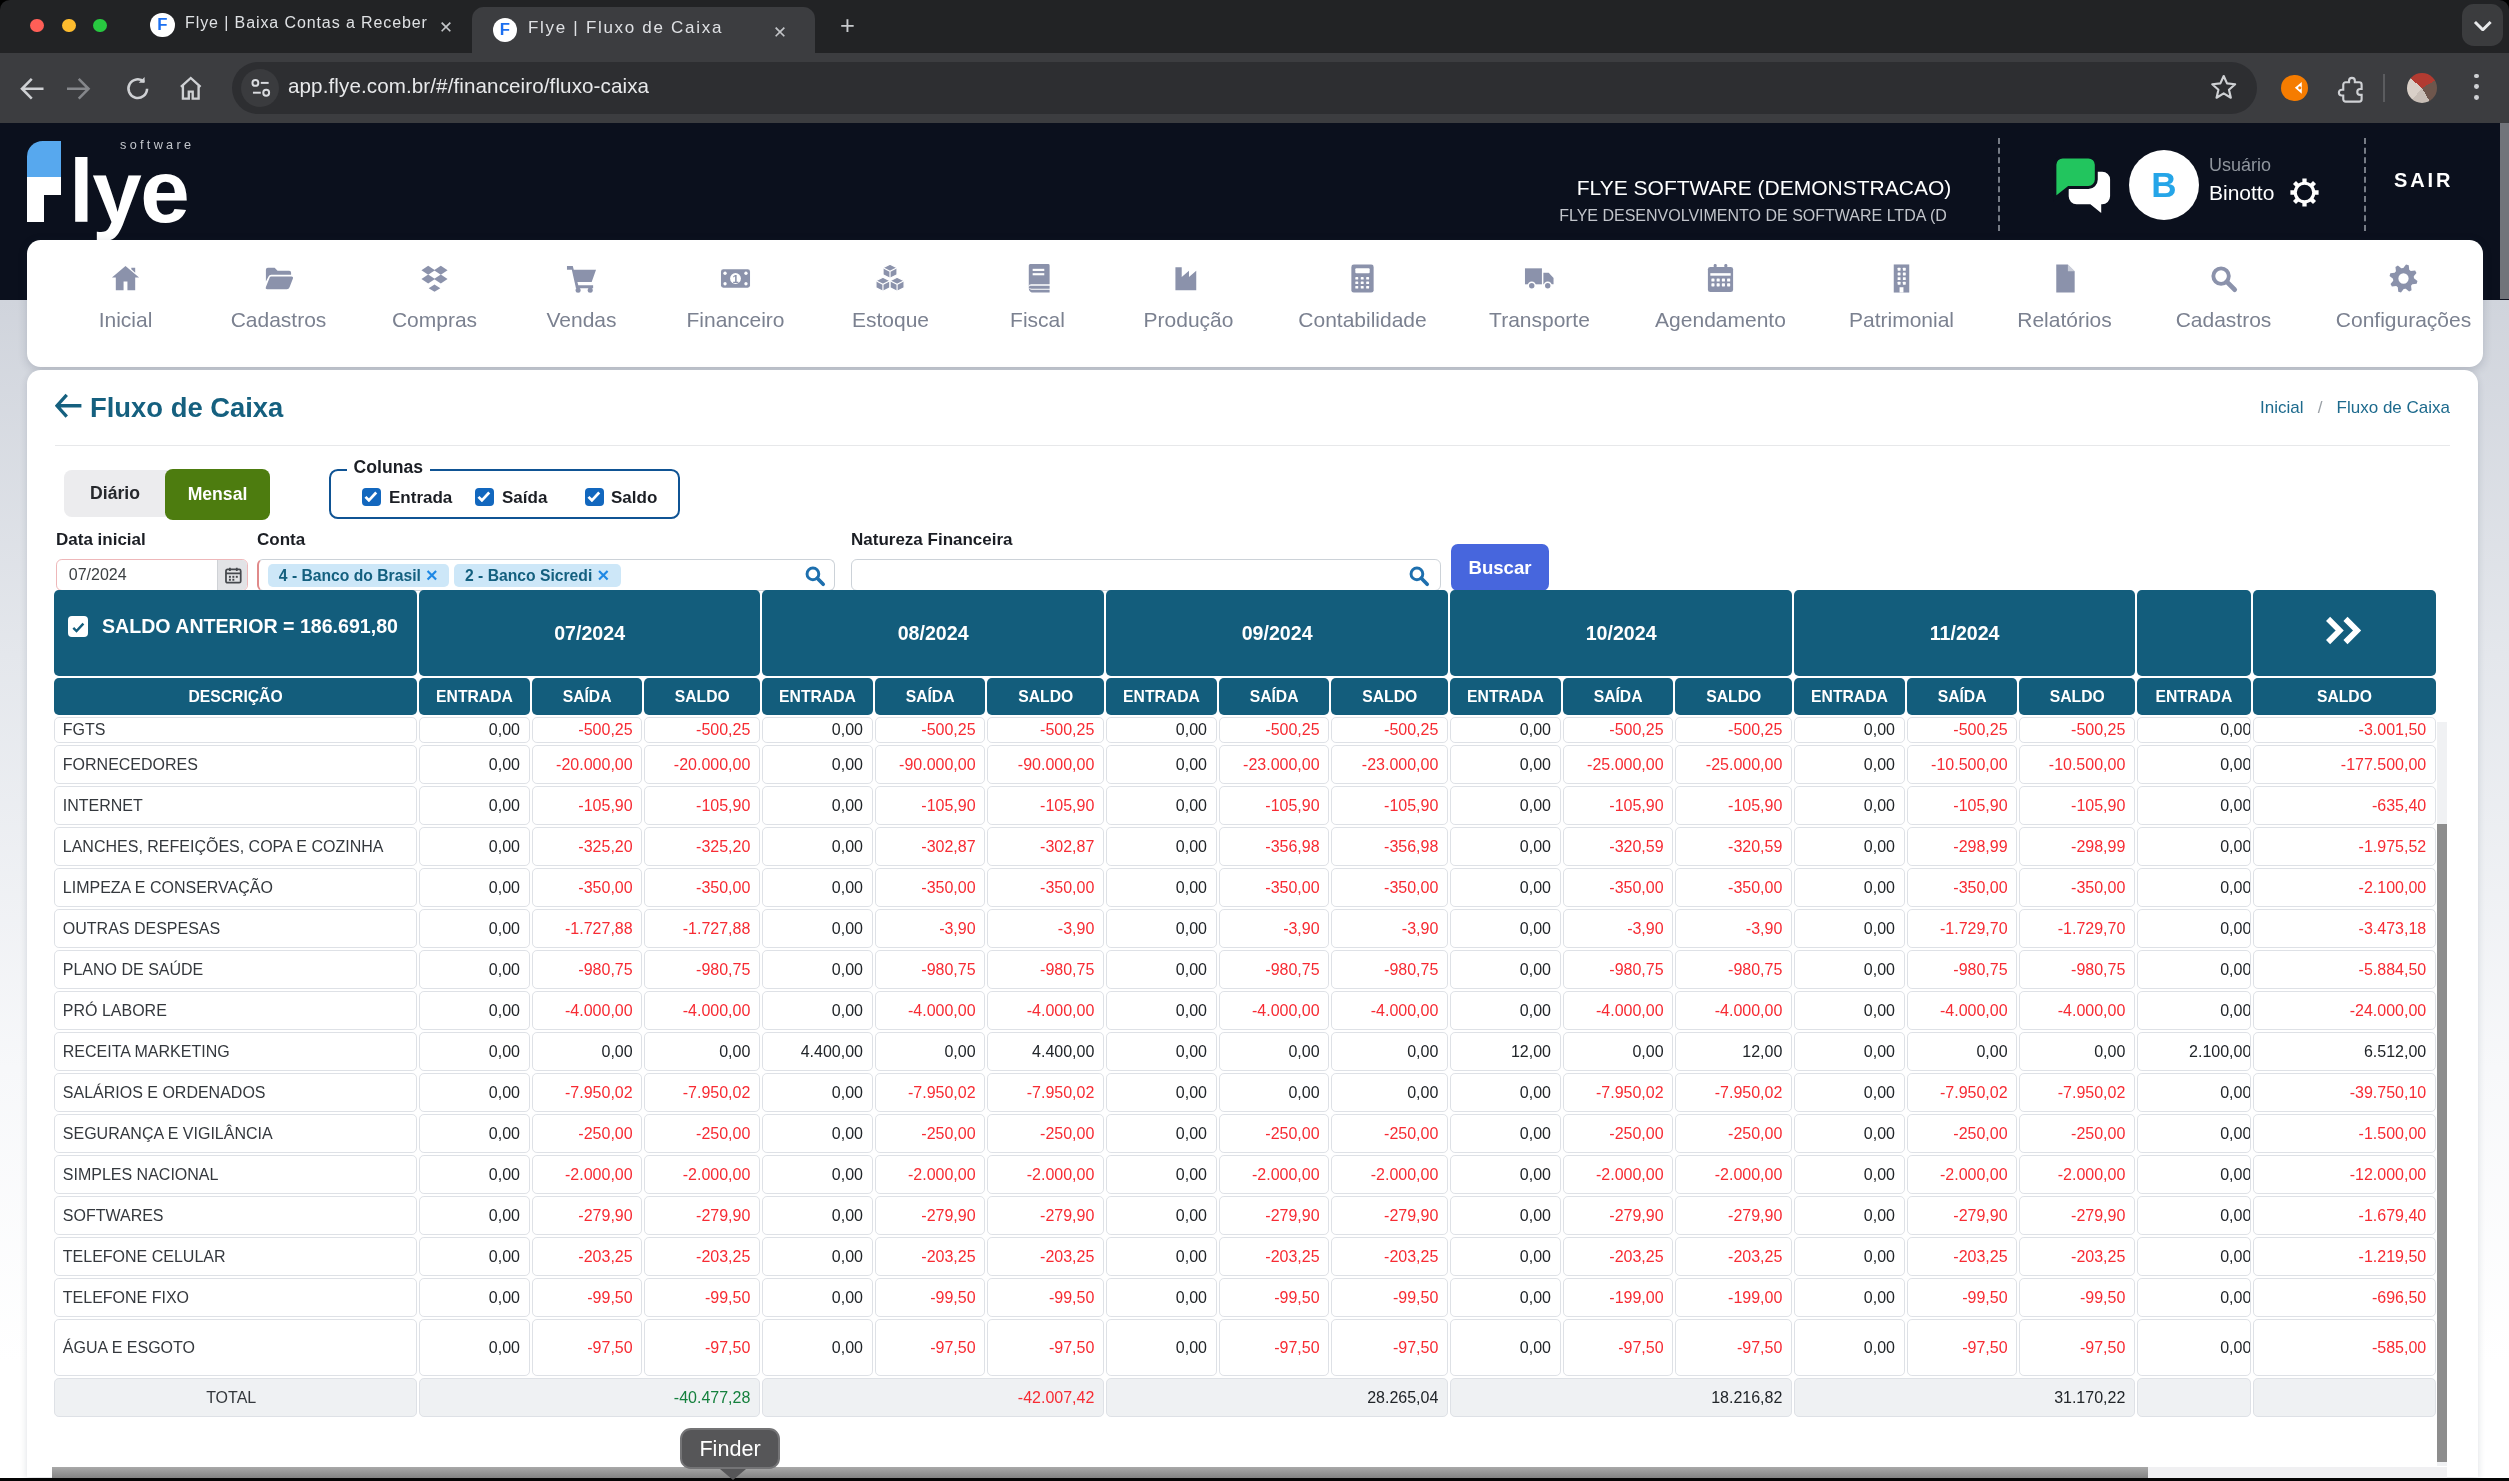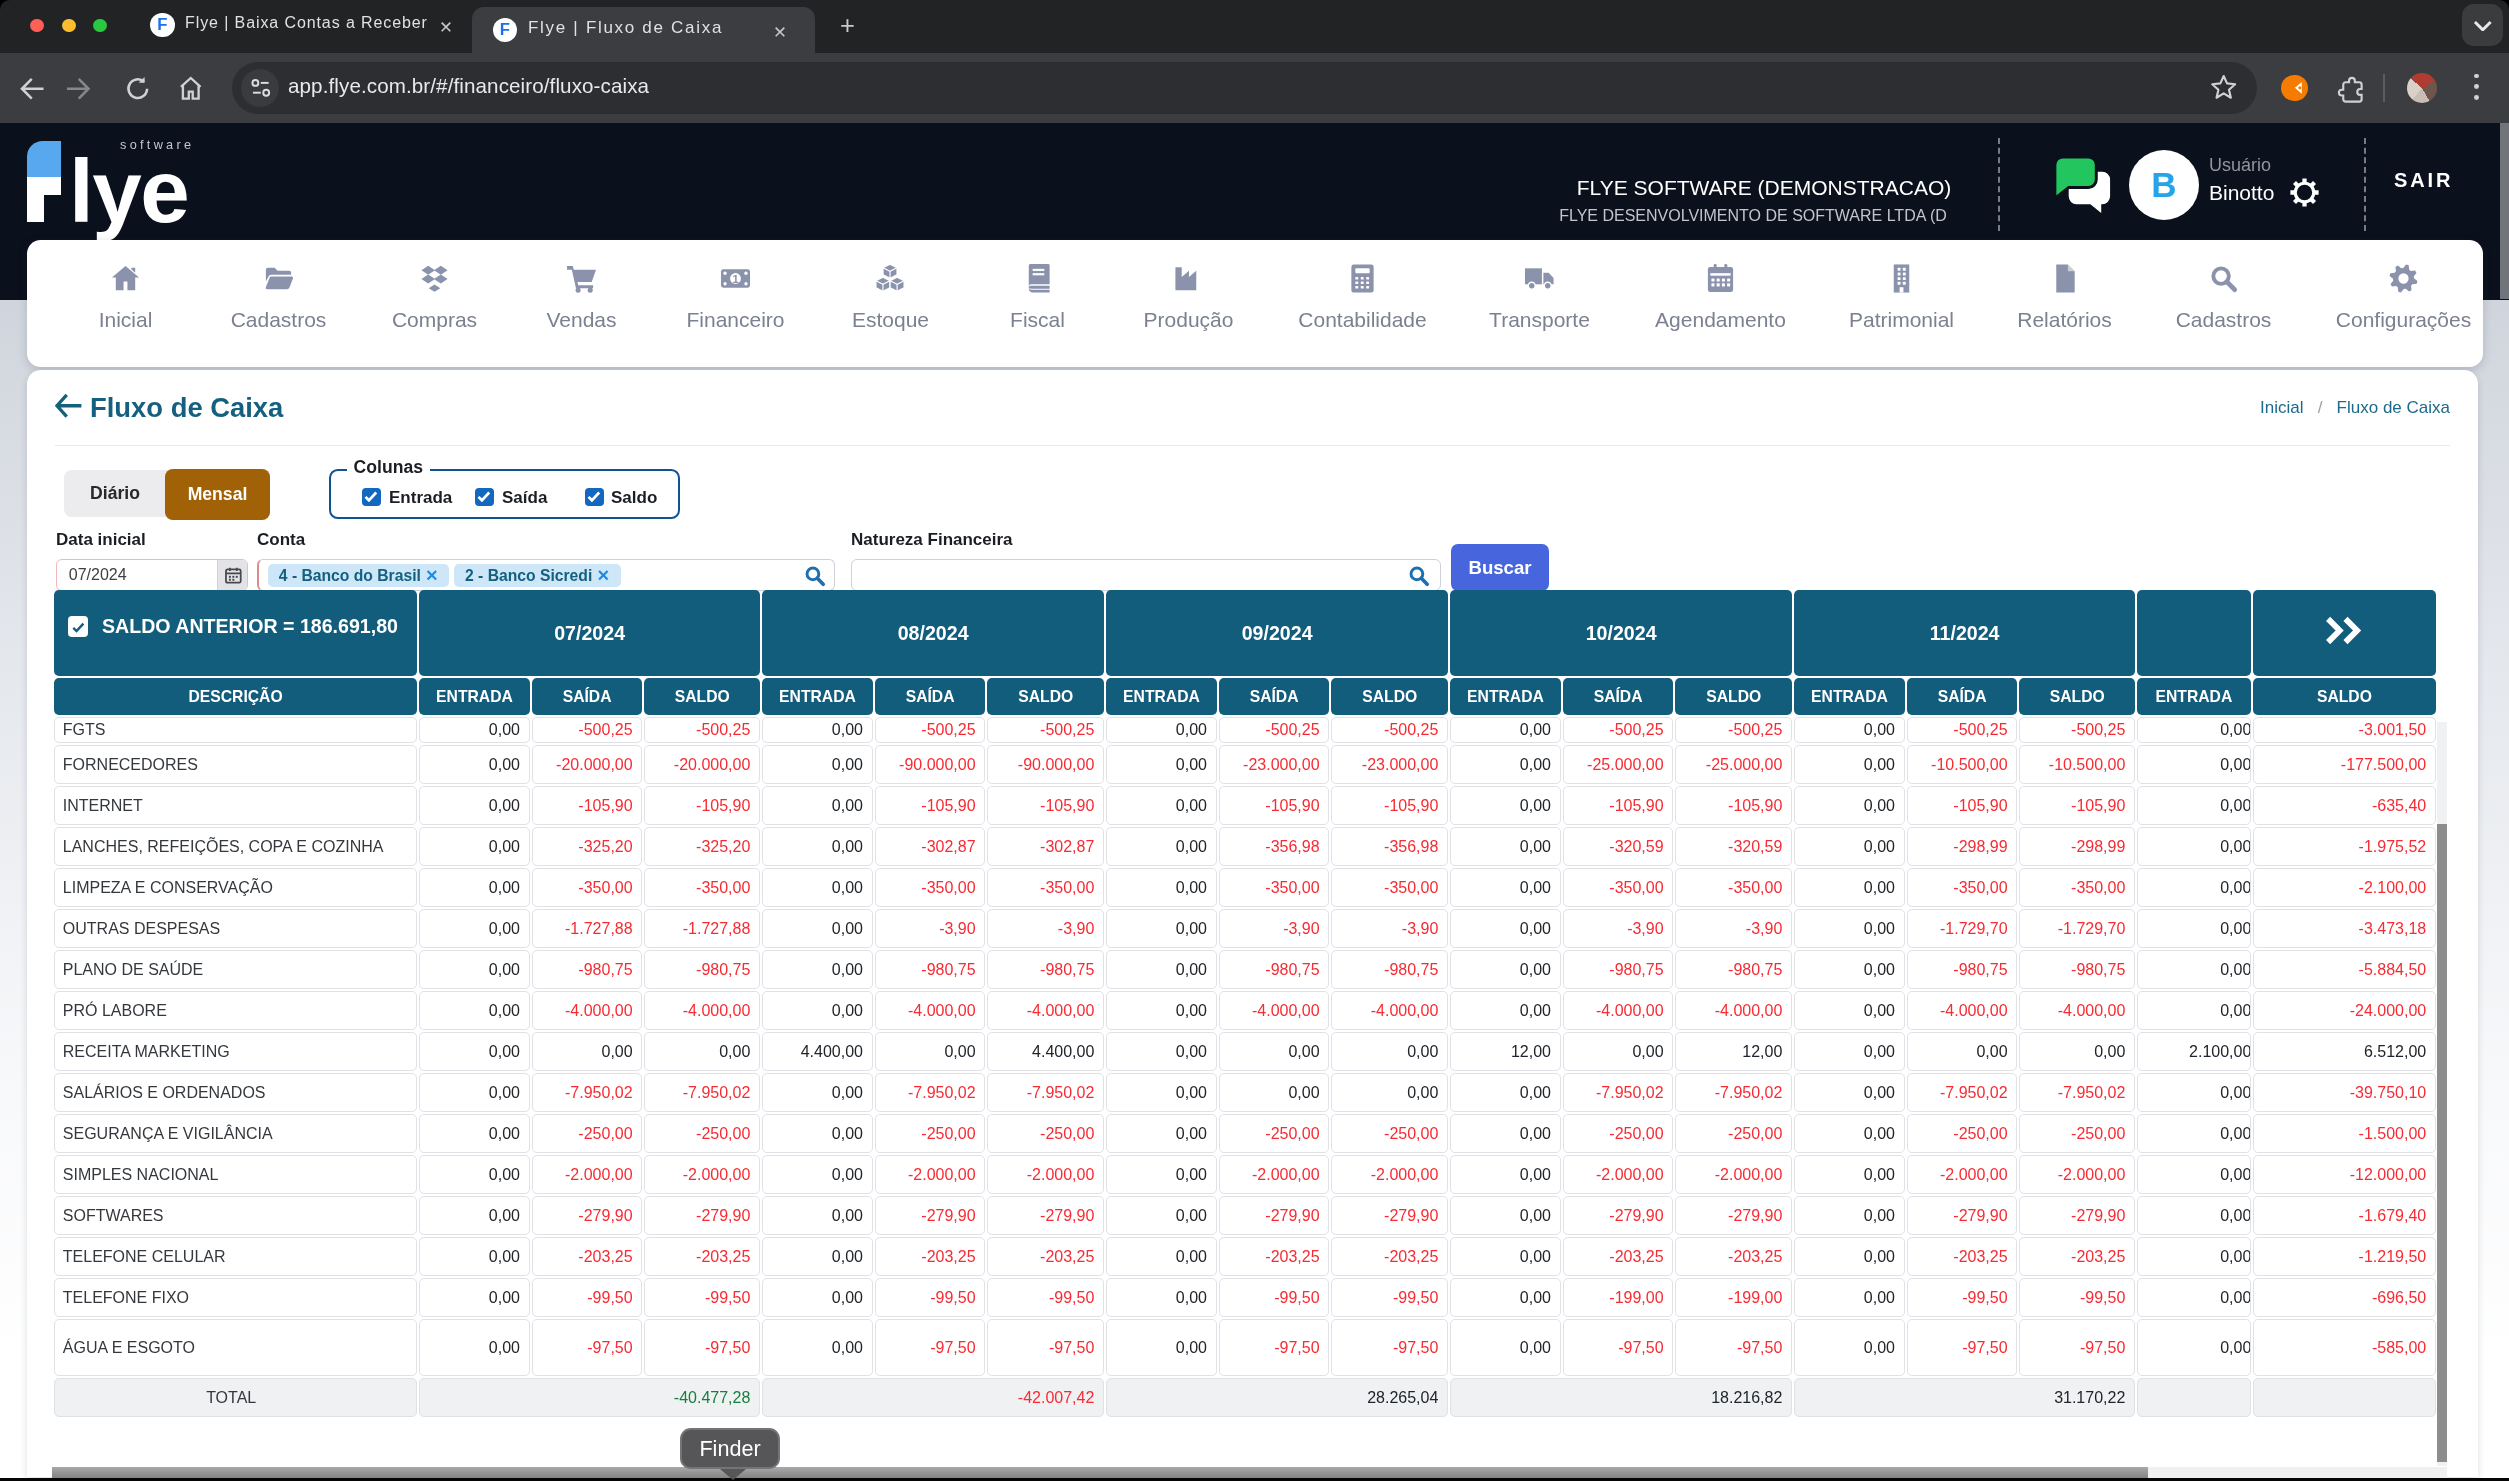--- a/index.html
+++ b/index.html
@@ -28,21 +28,21 @@
 
 
 #card { position:absolute; left:26.5px; top:370px; width:2451px; height:1107px; background:#fff; border-radius:13.7px 13.7px 0 0; box-shadow:0 2px 7.8px rgba(30,40,60,.15); }
 
 
 #title { position:absolute; left:90px; top:392px; font-size:27.4px; font-weight:bold; color:#15607f; }
 #crumb { position:absolute; right:59px; top:398px; font-size:17px; color:#1d6a8d; }
 #hr1 { position:absolute; left:55px; top:445px; width:2395px; height:1px; background:#e7e8ea; }
 
 #toggle { position:absolute; left:64px; top:470px; width:205px; height:47px; background:#ececee; border-radius:7.8px; }
-#mensal { position:absolute; left:165px; top:469px; width:105px; height:51px; background:#a16207; border-radius:7.8px; color:#fff; font-weight:bold; font-size:17.6px; text-align:center; line-height:51px; }
+#mensal { position:absolute; left:165px; top:469px; width:105px; height:51px; background:#4d7c0f; border-radius:7.8px; color:#fff; font-weight:bold; font-size:17.6px; text-align:center; line-height:51px; }
 #diario { position:absolute; left:0; top:0; width:102px; height:47px; color:#26282c; font-weight:bold; font-size:17.6px; text-align:center; line-height:47px; }
 
 #fieldset { position:absolute; left:329px; top:469px; width:351px; height:50px; border:2.9px solid #0f5394; border-radius:8.8px; }
 #legend { position:absolute; left:15.7px; top:-13.7px; background:#fff; padding:0 6.9px; font-size:17.6px; font-weight:bold; color:#1b1e24; }
 .cb { position:absolute; top:16.7px; width:18.6px; height:18.6px; background:#1267be; border-radius:3.9px; }
 .cb svg { position:absolute; left:2px; top:2.9px; }
 .cblab { position:absolute; top:16.7px; font-size:17px; font-weight:bold; color:#1b1e24; }
 
 .flab { position:absolute; font-size:17px; font-weight:bold; color:#1b1e24; top:530px; }
 .input { position:absolute; top:559px; height:32px; background:#fff; border:1px solid #ccd2d8; border-radius:5.9px; }

